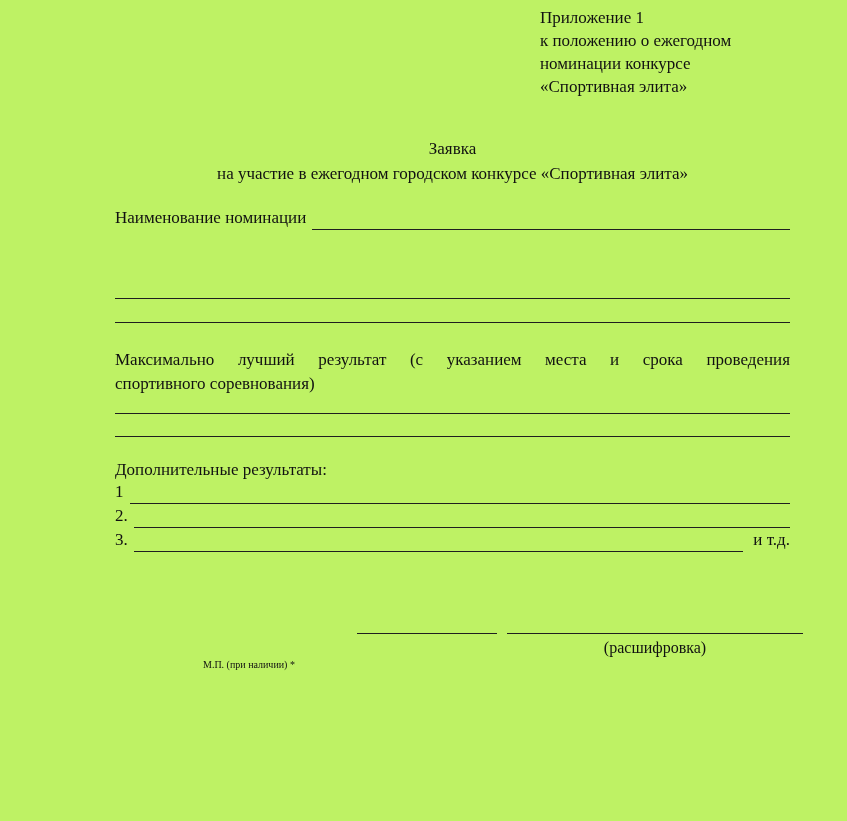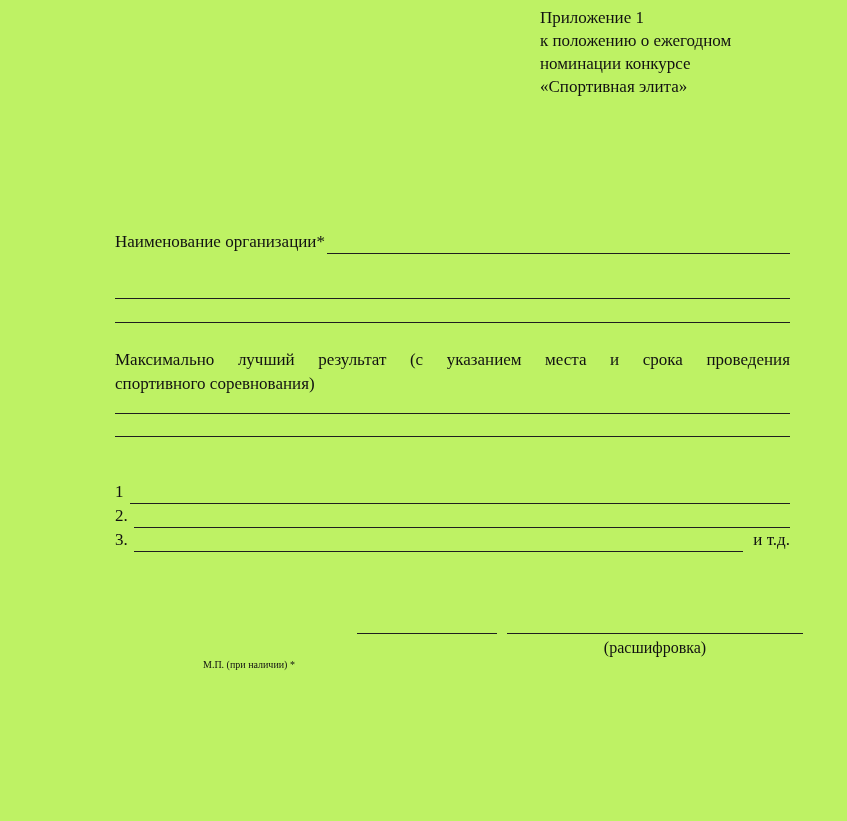--- a/index.html
+++ b/index.html
@@ -94,37 +94,42 @@
 
 <div class="page">
 
   <div class="abs header-block">
     <div>Приложение 1</div>
     <div>к положению о ежегодном</div>
     <div>номинации конкурсе</div>
     <div>«Спортивная элита»</div>
   </div>
 
+  <div class="abs title-block">
+    <div>Заявка</div>
+    <div>на участие в ежегодном городском конкурсе «Спортивная элита»</div>
+  </div>
 
+  <div class="abs field-row" style="top:206px;">
+    <span class="field-label">Наименование номинации</span>
+    <span class="fill-line"></span>
+  </div>
 
-  <div class="abs field-row" style="top:230px;">
-    <span class="field-label">Наименование организации*</span>
-    <span class="fill-line no-gap"></span>
-  </div>
 
 
   <div class="abs blank-line" style="top:275px;"></div>
   <div class="abs blank-line" style="top:299px;"></div>
 
   <div class="abs para-line" style="top:372px;">спортивного соревнования)</div>
   <div class="abs para-line justified" style="top:348px;">Максимально лучший результат (с указанием места и срока проведения</div>
 
   <div class="abs blank-line" style="top:390px;"></div>
   <div class="abs blank-line" style="top:413px;"></div>
 
+  <div class="abs para-line" style="top:458px;">Дополнительные результаты:</div>
 
   <div class="abs list-row" style="top:480px;">
     <span class="item-number">1</span>
     <span class="fill-line"></span>
   </div>
   <div class="abs list-row" style="top:504px;">
     <span class="item-number">2.</span>
     <span class="fill-line"></span>
   </div>
   <div class="abs list-row" style="top:528px;">

